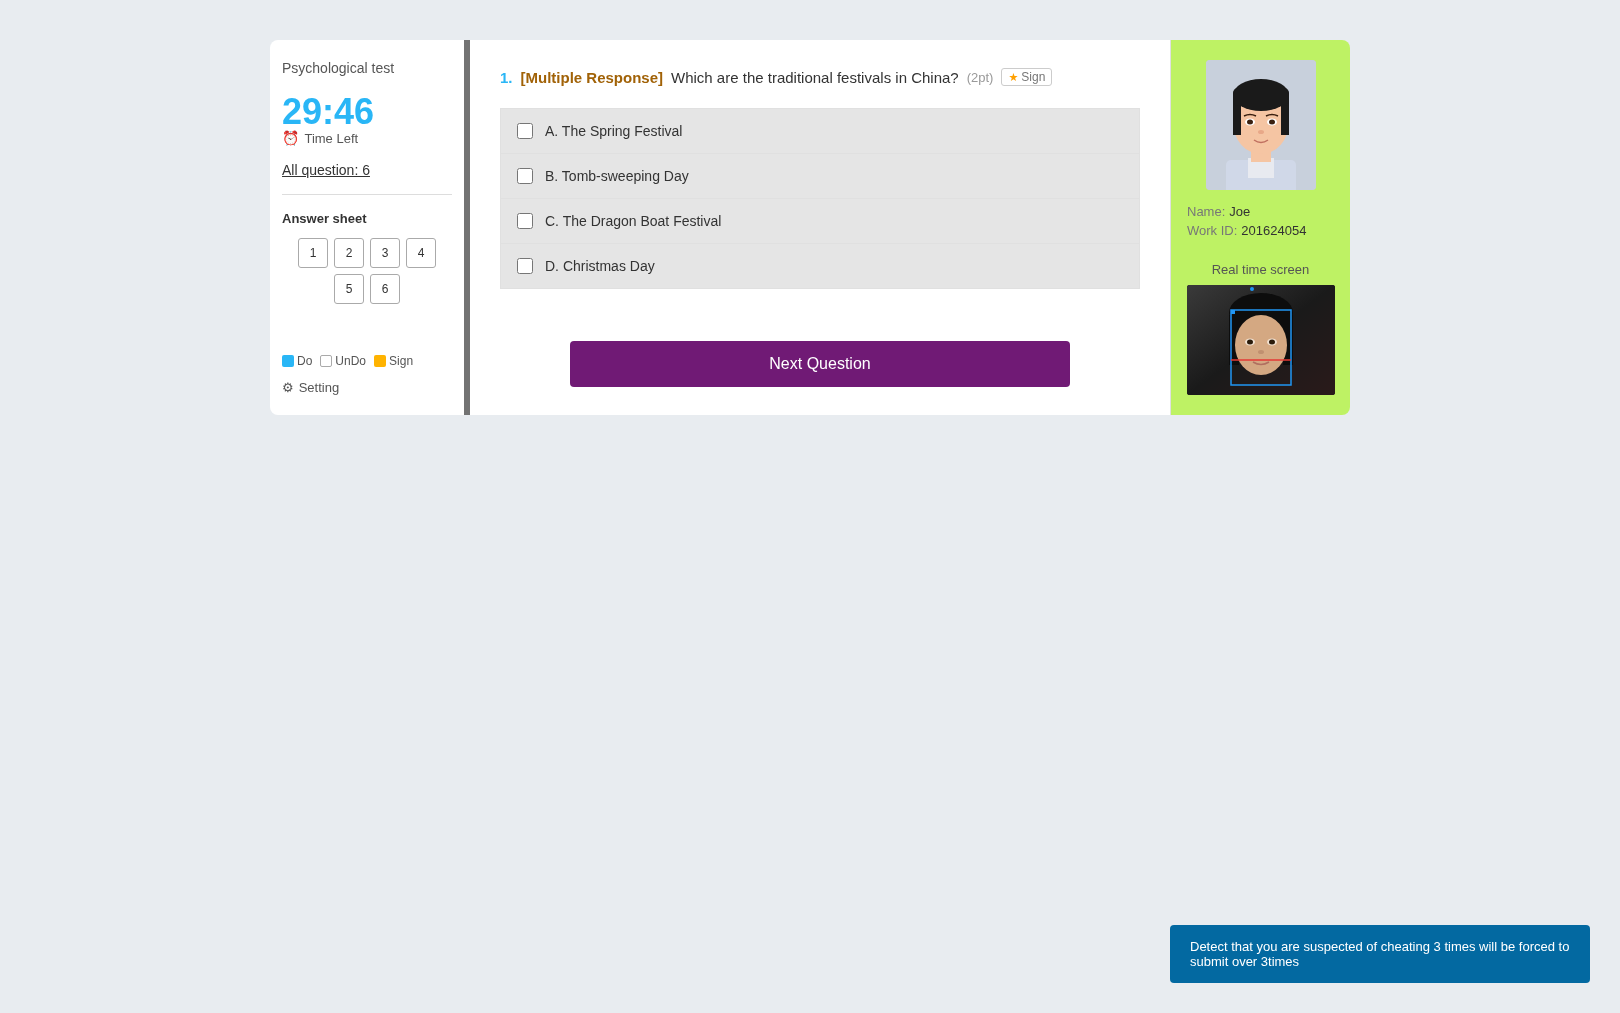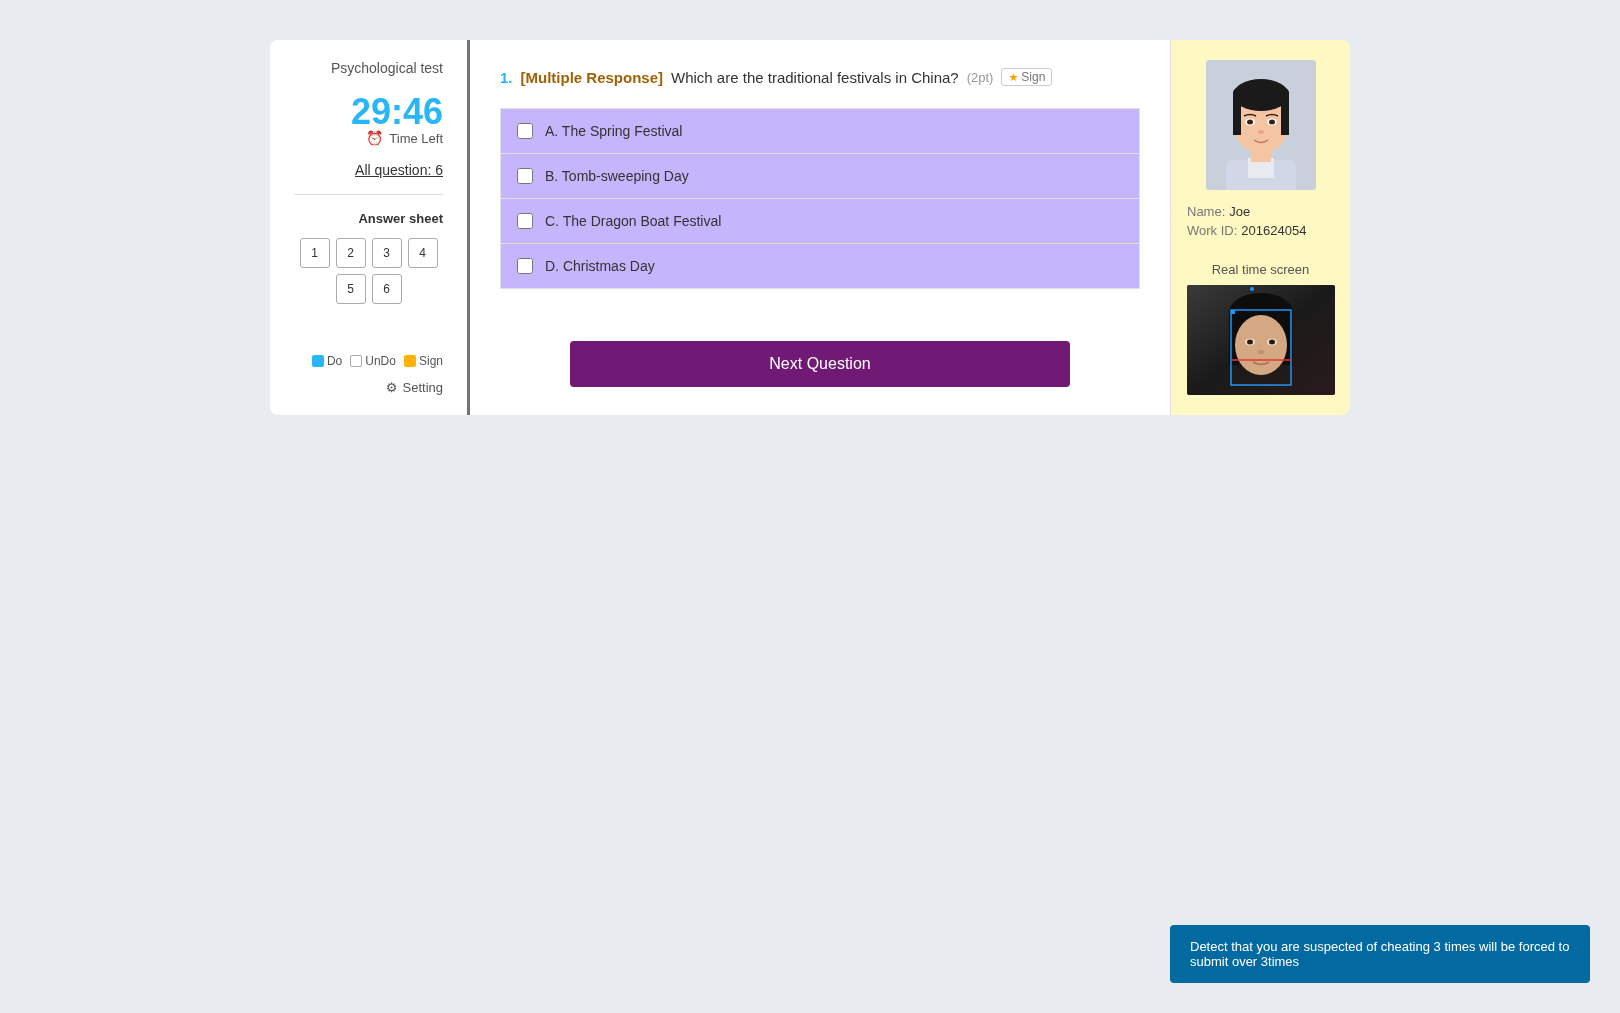--- a/index.html
+++ b/index.html
@@ -18,25 +18,25 @@
       gap: 0;
       width: 1080px;
       background: transparent;
     }
 
     
     .left-panel {
       width: 200px;
       background: #fff;
       border-radius: 8px 0 0 8px;
-      padding: 20px 24px;
+      padding: 20px 12px;
       display: flex;
       flex-direction: column;
-      align-items: flex-end;
-      border-right: 3px solid #737373;
+      align-items: flex-start;
+      border-right: 6px solid #737373;
     }
 
     .test-title {
       font-size: 14px;
       color: #555;
       margin-bottom: 18px;
       text-align: center;
     }
 
     .timer {
@@ -214,21 +214,21 @@
     .option-item {
       display: flex;
       align-items: center;
       gap: 12px;
       padding: 14px 16px;
       border: 1px solid #e0e0e0;
       margin-bottom: -1px;
       cursor: pointer;
       font-size: 14px;
       color: #333;
-      background: #c4b5fd;
+      background: #e5e5e5;
     }
 
     .option-checkbox {
       width: 16px;
       height: 16px;
       border: 1px solid #999;
       border-radius: 2px;
       background: #fff;
       cursor: pointer;
       flex-shrink: 0;
@@ -245,21 +245,21 @@
       border-radius: 4px;
       font-size: 16px;
       cursor: pointer;
       text-align: center;
       margin-top: auto;
     }
 
     
     .right-panel {
       width: 180px;
-      background: #fef9c3;
+      background: #bef264;
       border-radius: 0 8px 8px 0;
       padding: 20px 16px;
       display: flex;
       flex-direction: column;
       align-items: center;
       border-left: 1px solid #e0e0e0;
     }
 
     .user-photo {
       width: 110px;

